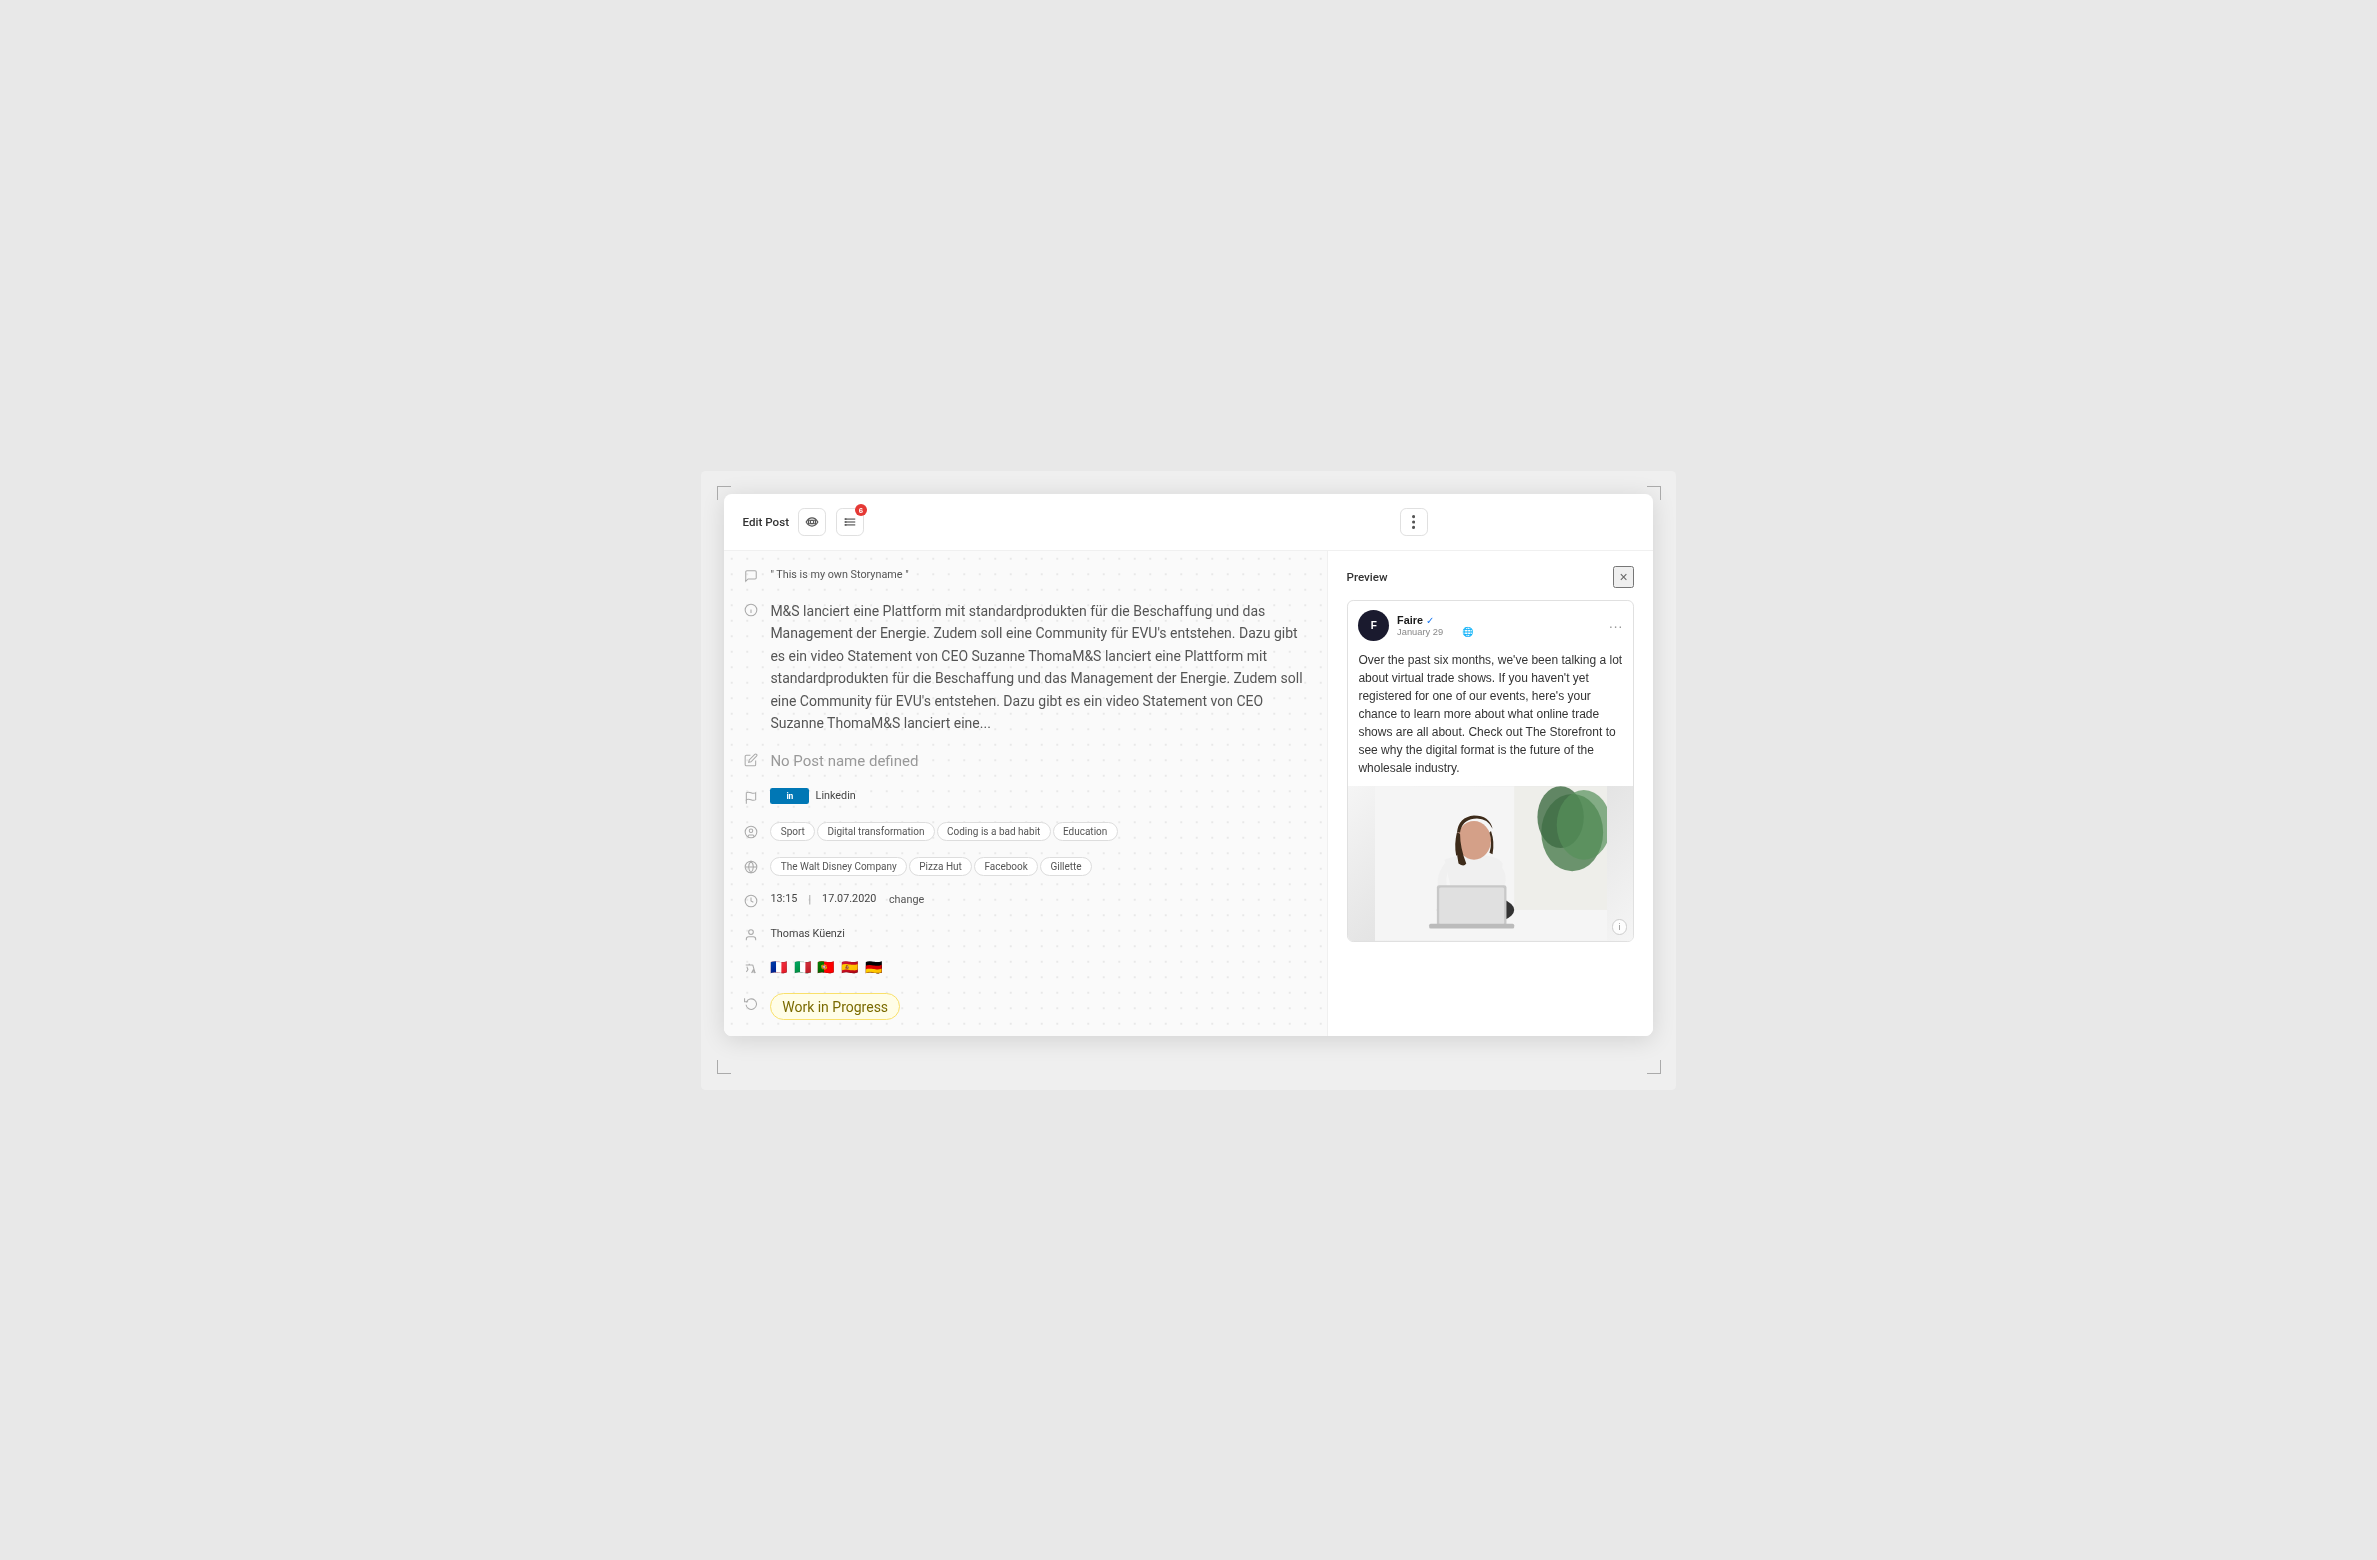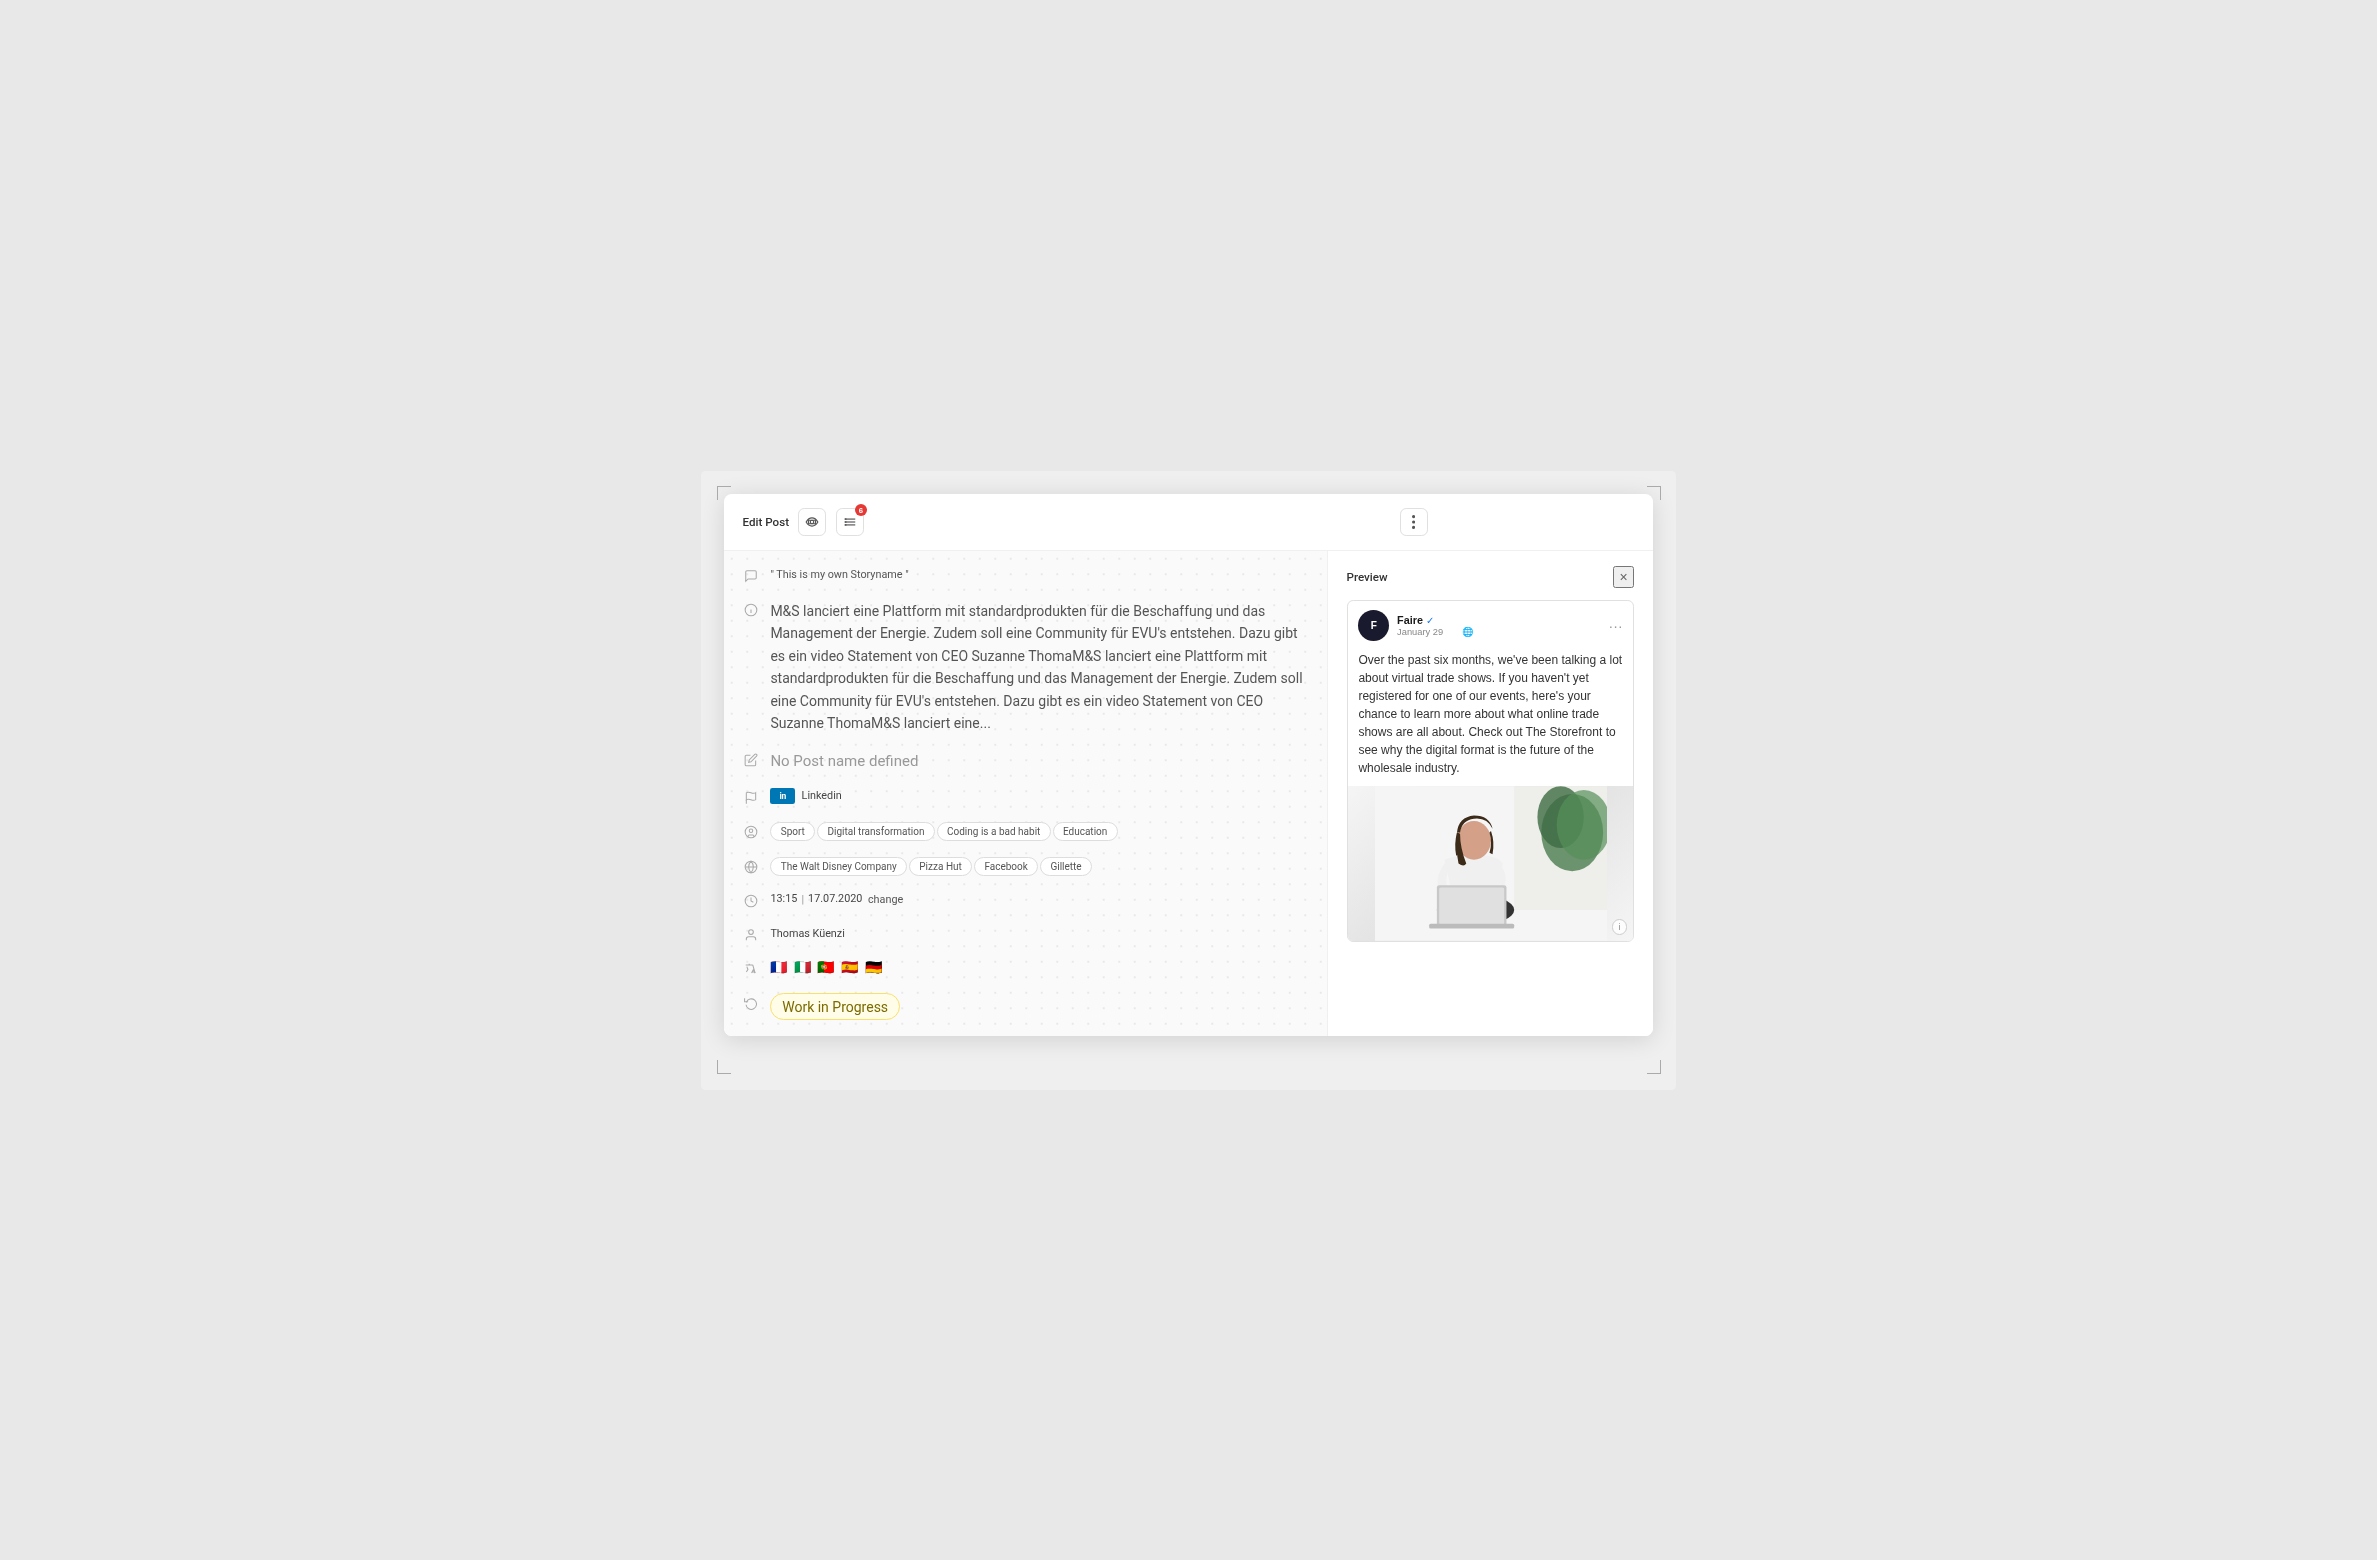--- a/index.html
+++ b/index.html
@@ -171,36 +171,36 @@
       color: #555;
       background: #fff;
     }
 
     .network-row {
       display: flex;
       align-items: center;
       gap: 6.2px;
     }
     .linkedin-icon {
-      width: 25px;
+      width: 39px;
       height: 15.5px;
       background: #0077b5;
       border-radius: 2.3px;
       display: flex;
       align-items: center;
       justify-content: center;
       color: white;
       font-size: 8.5px;
       font-weight: bold;
     }
 
     .time-row {
       display: flex;
       align-items: center;
-      gap: 1px;
+      gap: 8px;
       font-size: 10.8px;
       color: #555;
     }
     .time-separator {
       color: #999;
       margin: 0 3.1px;
     }
     .change-link {
       color: #555;
       margin-left: 4.6px;

